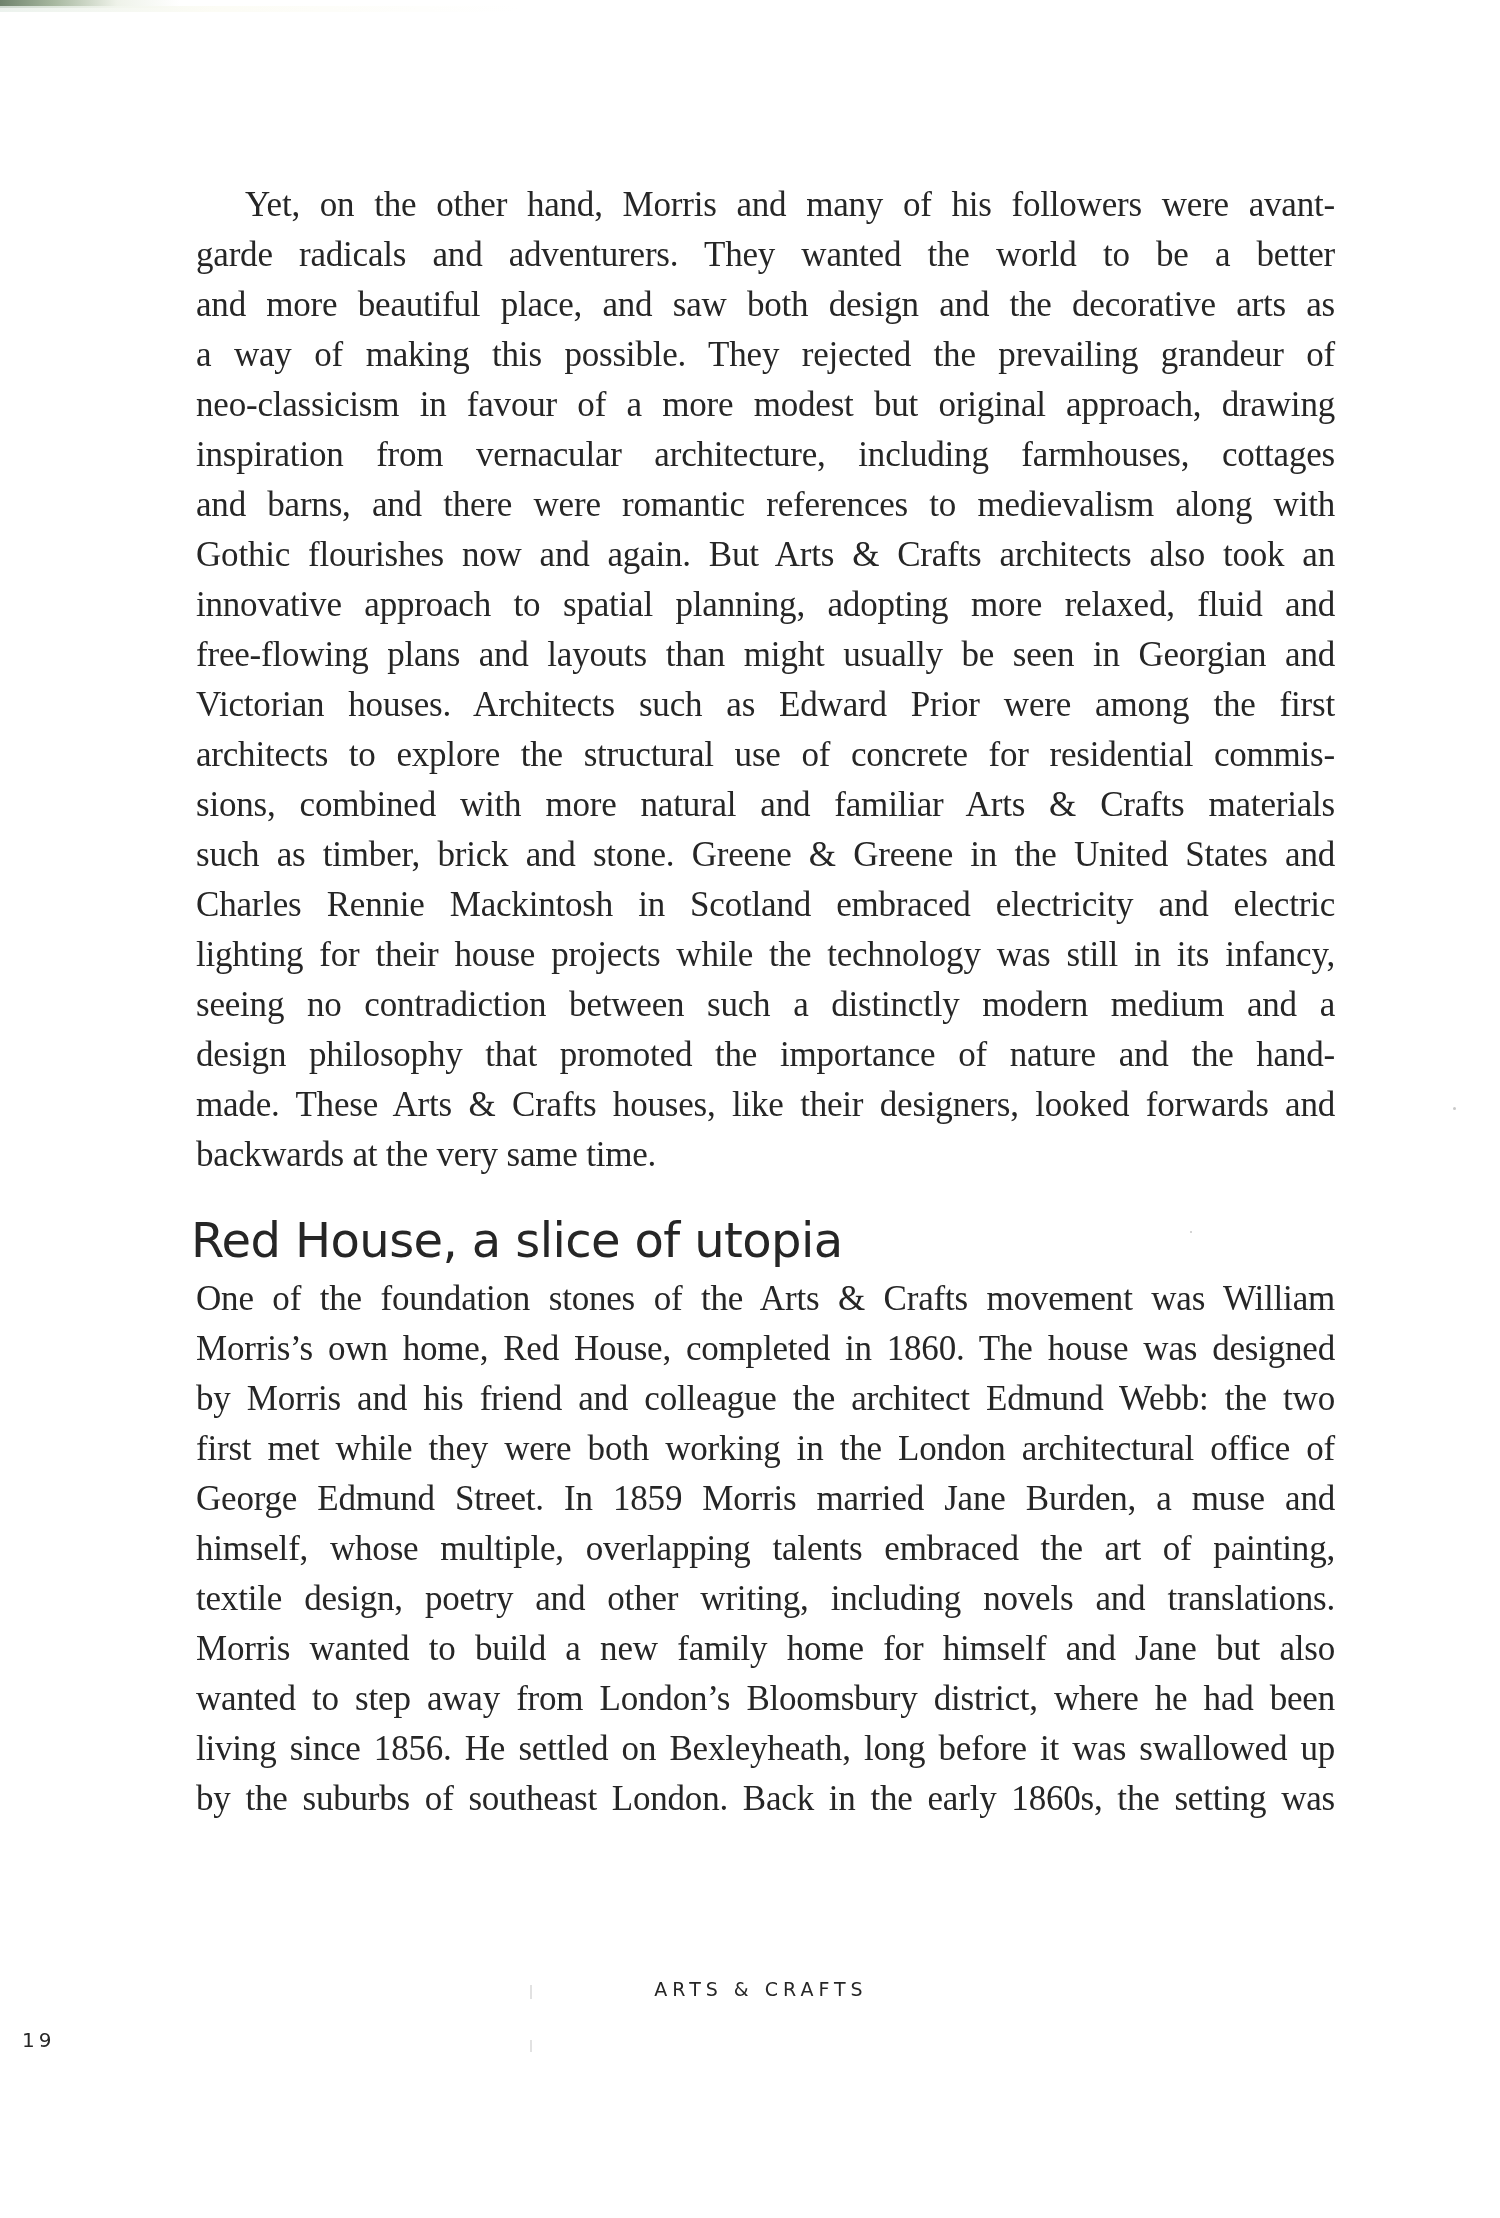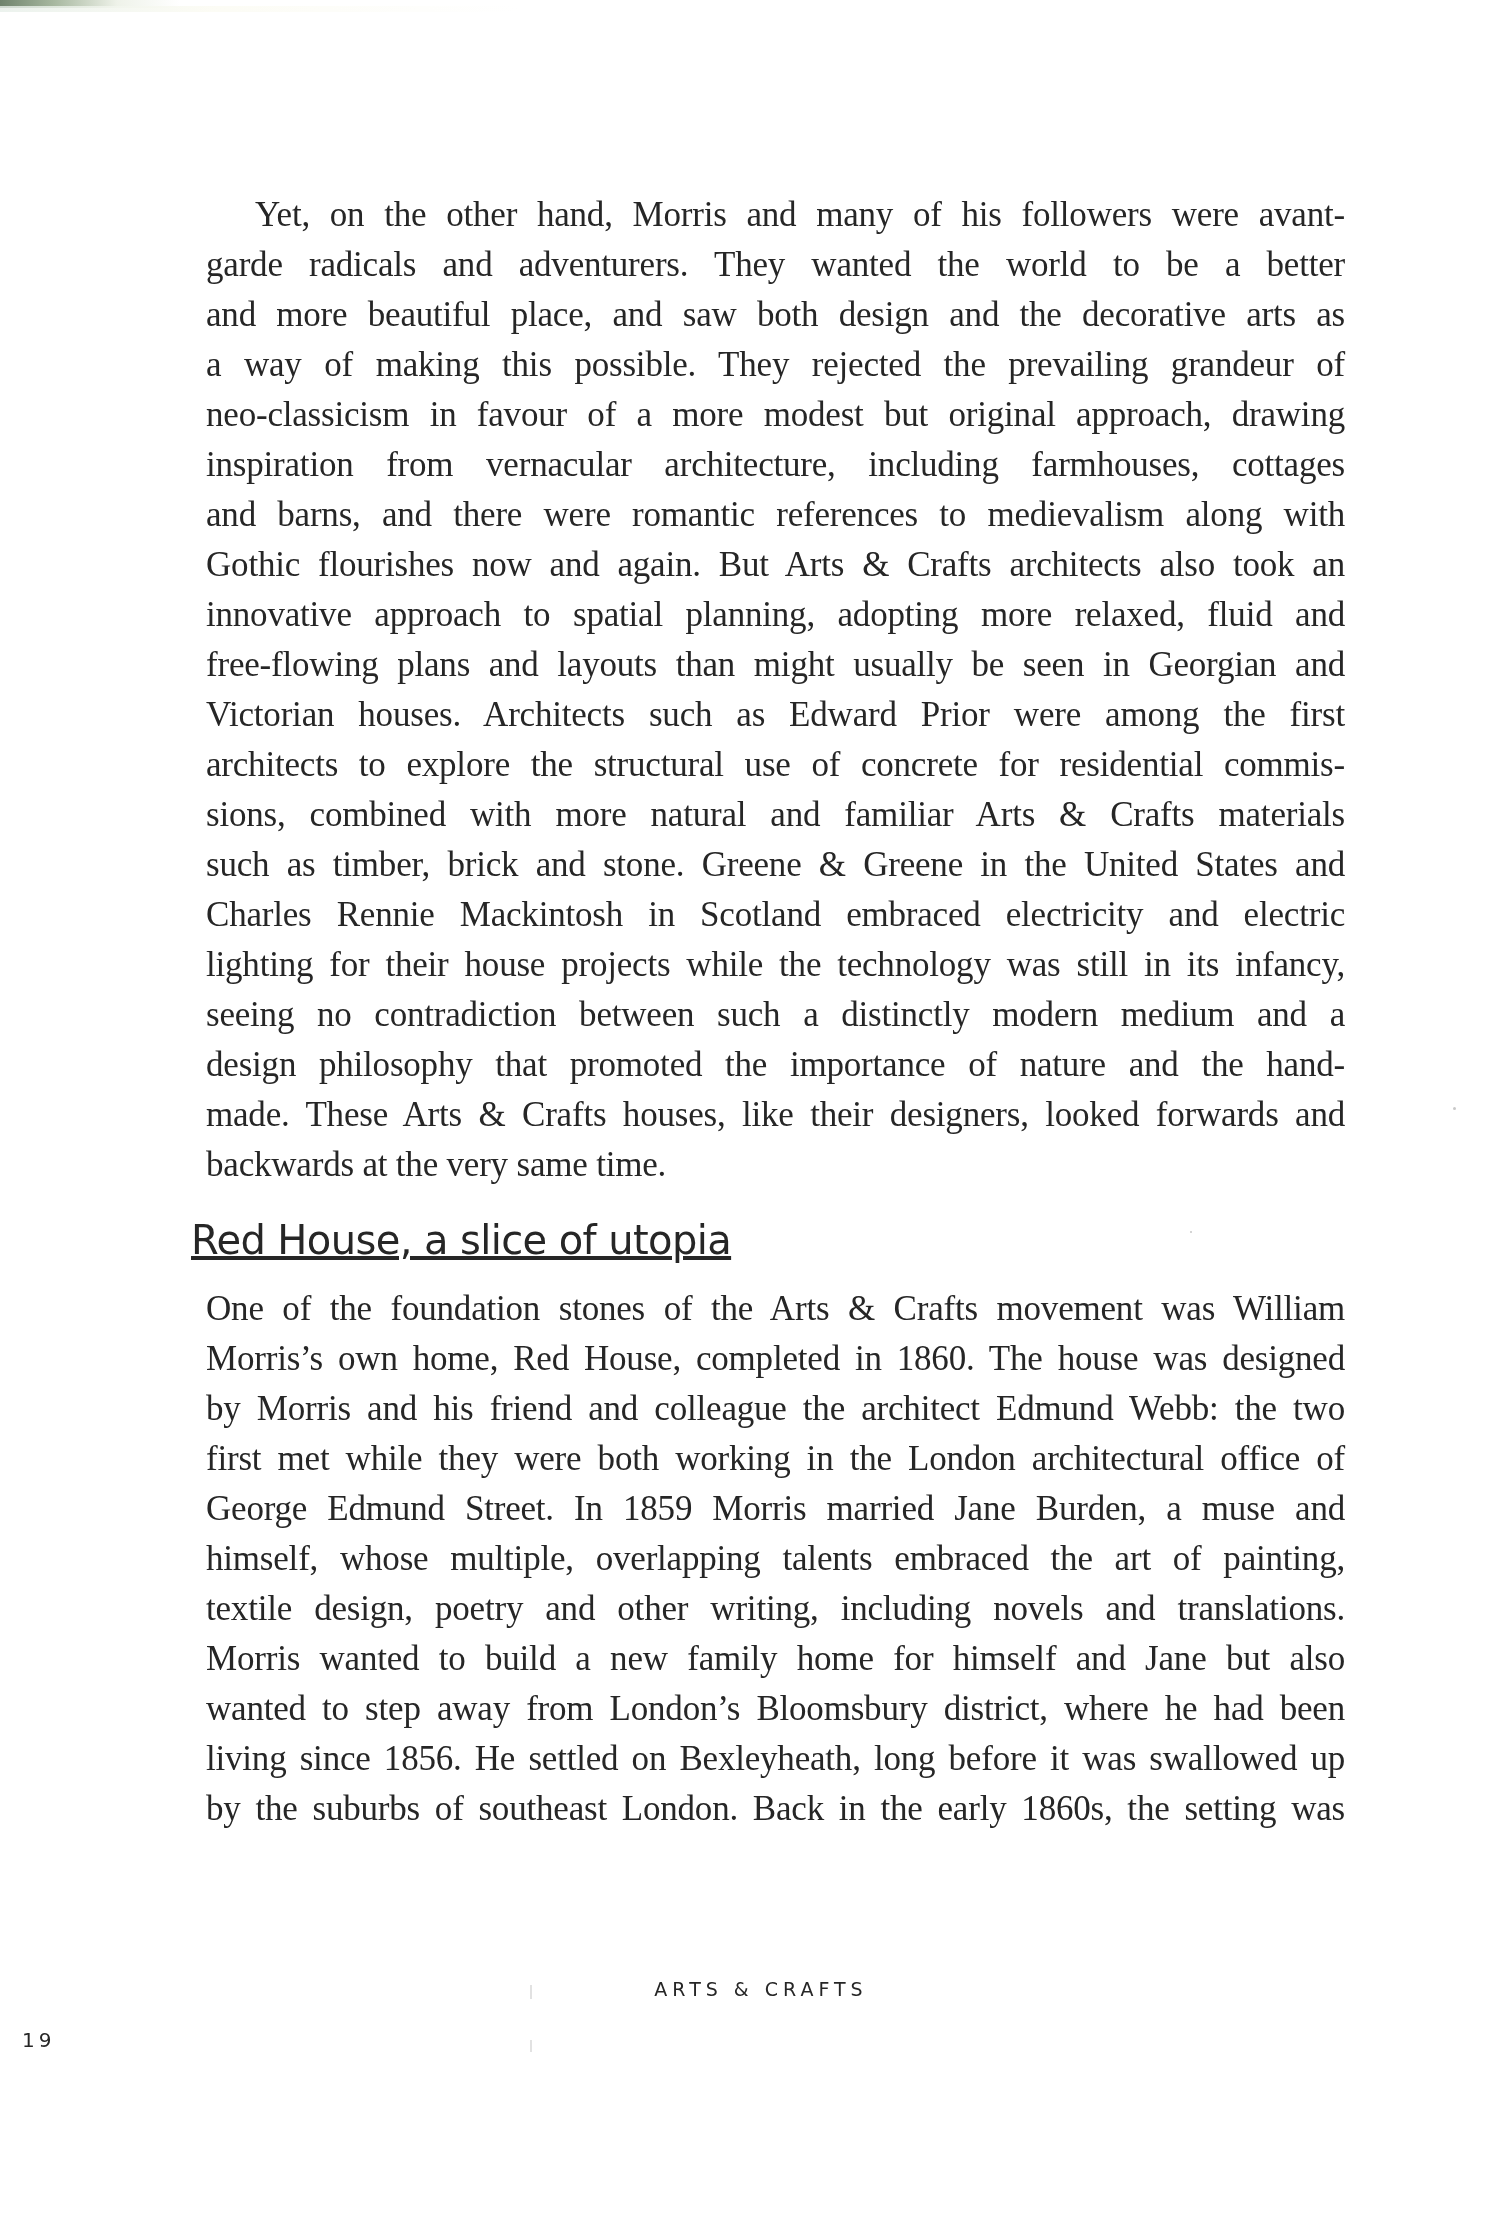--- a/index.html
+++ b/index.html
@@ -40,21 +40,21 @@
       left: 191px;
       top: 0;
       width: 1139px;
     }
     .body-text {
       font-family: "Liberation Serif", "DejaVu Serif", serif;
       font-size: 35px;
       line-height: 50px;
       text-align: justify;
       text-align-last: left;
-      margin: 15px;
+      margin: 5px;
       letter-spacing: -0.2px;
       word-spacing: 0px;
     }
     .body-text .line {
       display: block;
       text-align: justify;
       text-align-last: justify;
       white-space: nowrap;
       height: 50px;
     }
@@ -70,26 +70,25 @@
       top: 175px;
       width: 1139px;
     }
     .section-heading {
       position: absolute;
       left: 0;
       top: 1212px;
       margin: 0;
       font-family: "DejaVu Sans", "Liberation Sans", sans-serif;
       font-weight: normal;
-      font-size: 40px;
+      font-size: 48px;
       line-height: 56px;
       letter-spacing: -0.6px;
       color: #262626;
       white-space: nowrap;
-      text-decoration: underline;
     }
     .para-2 {
       position: absolute;
       left: 0;
       top: 1269px;
       width: 1139px;
     }
     .running-footer {
       position: absolute;
       left: 0;

